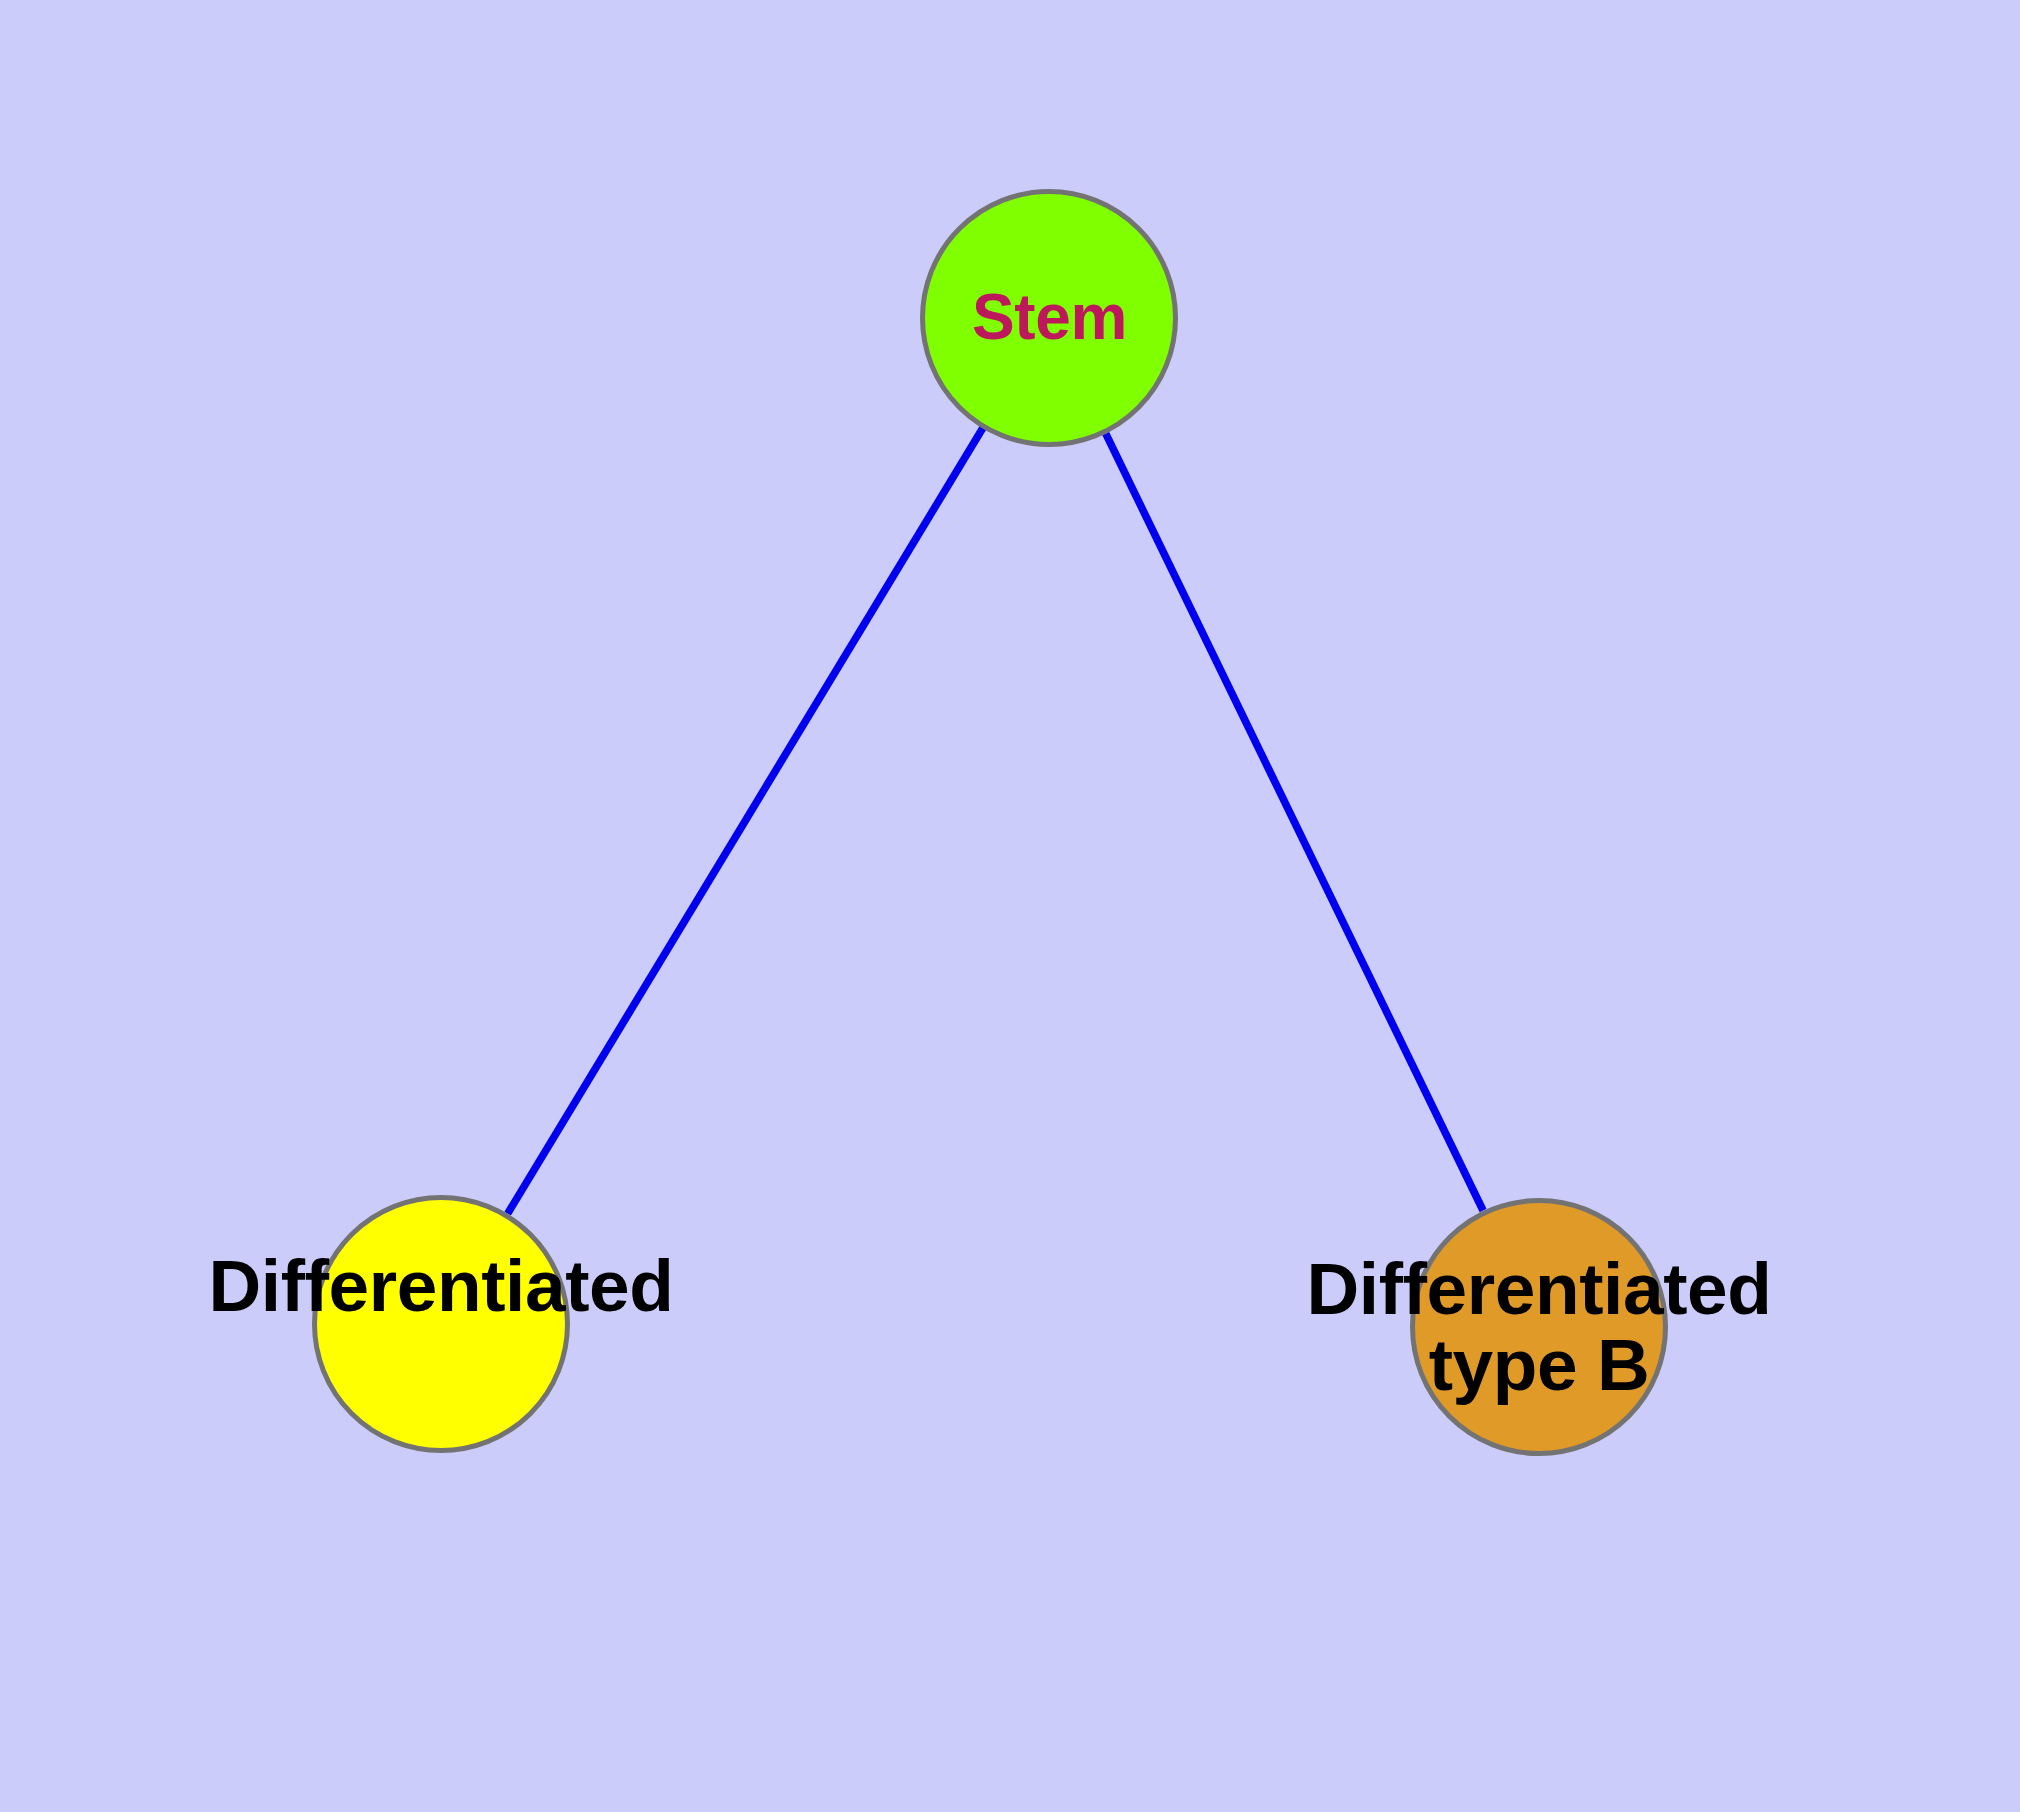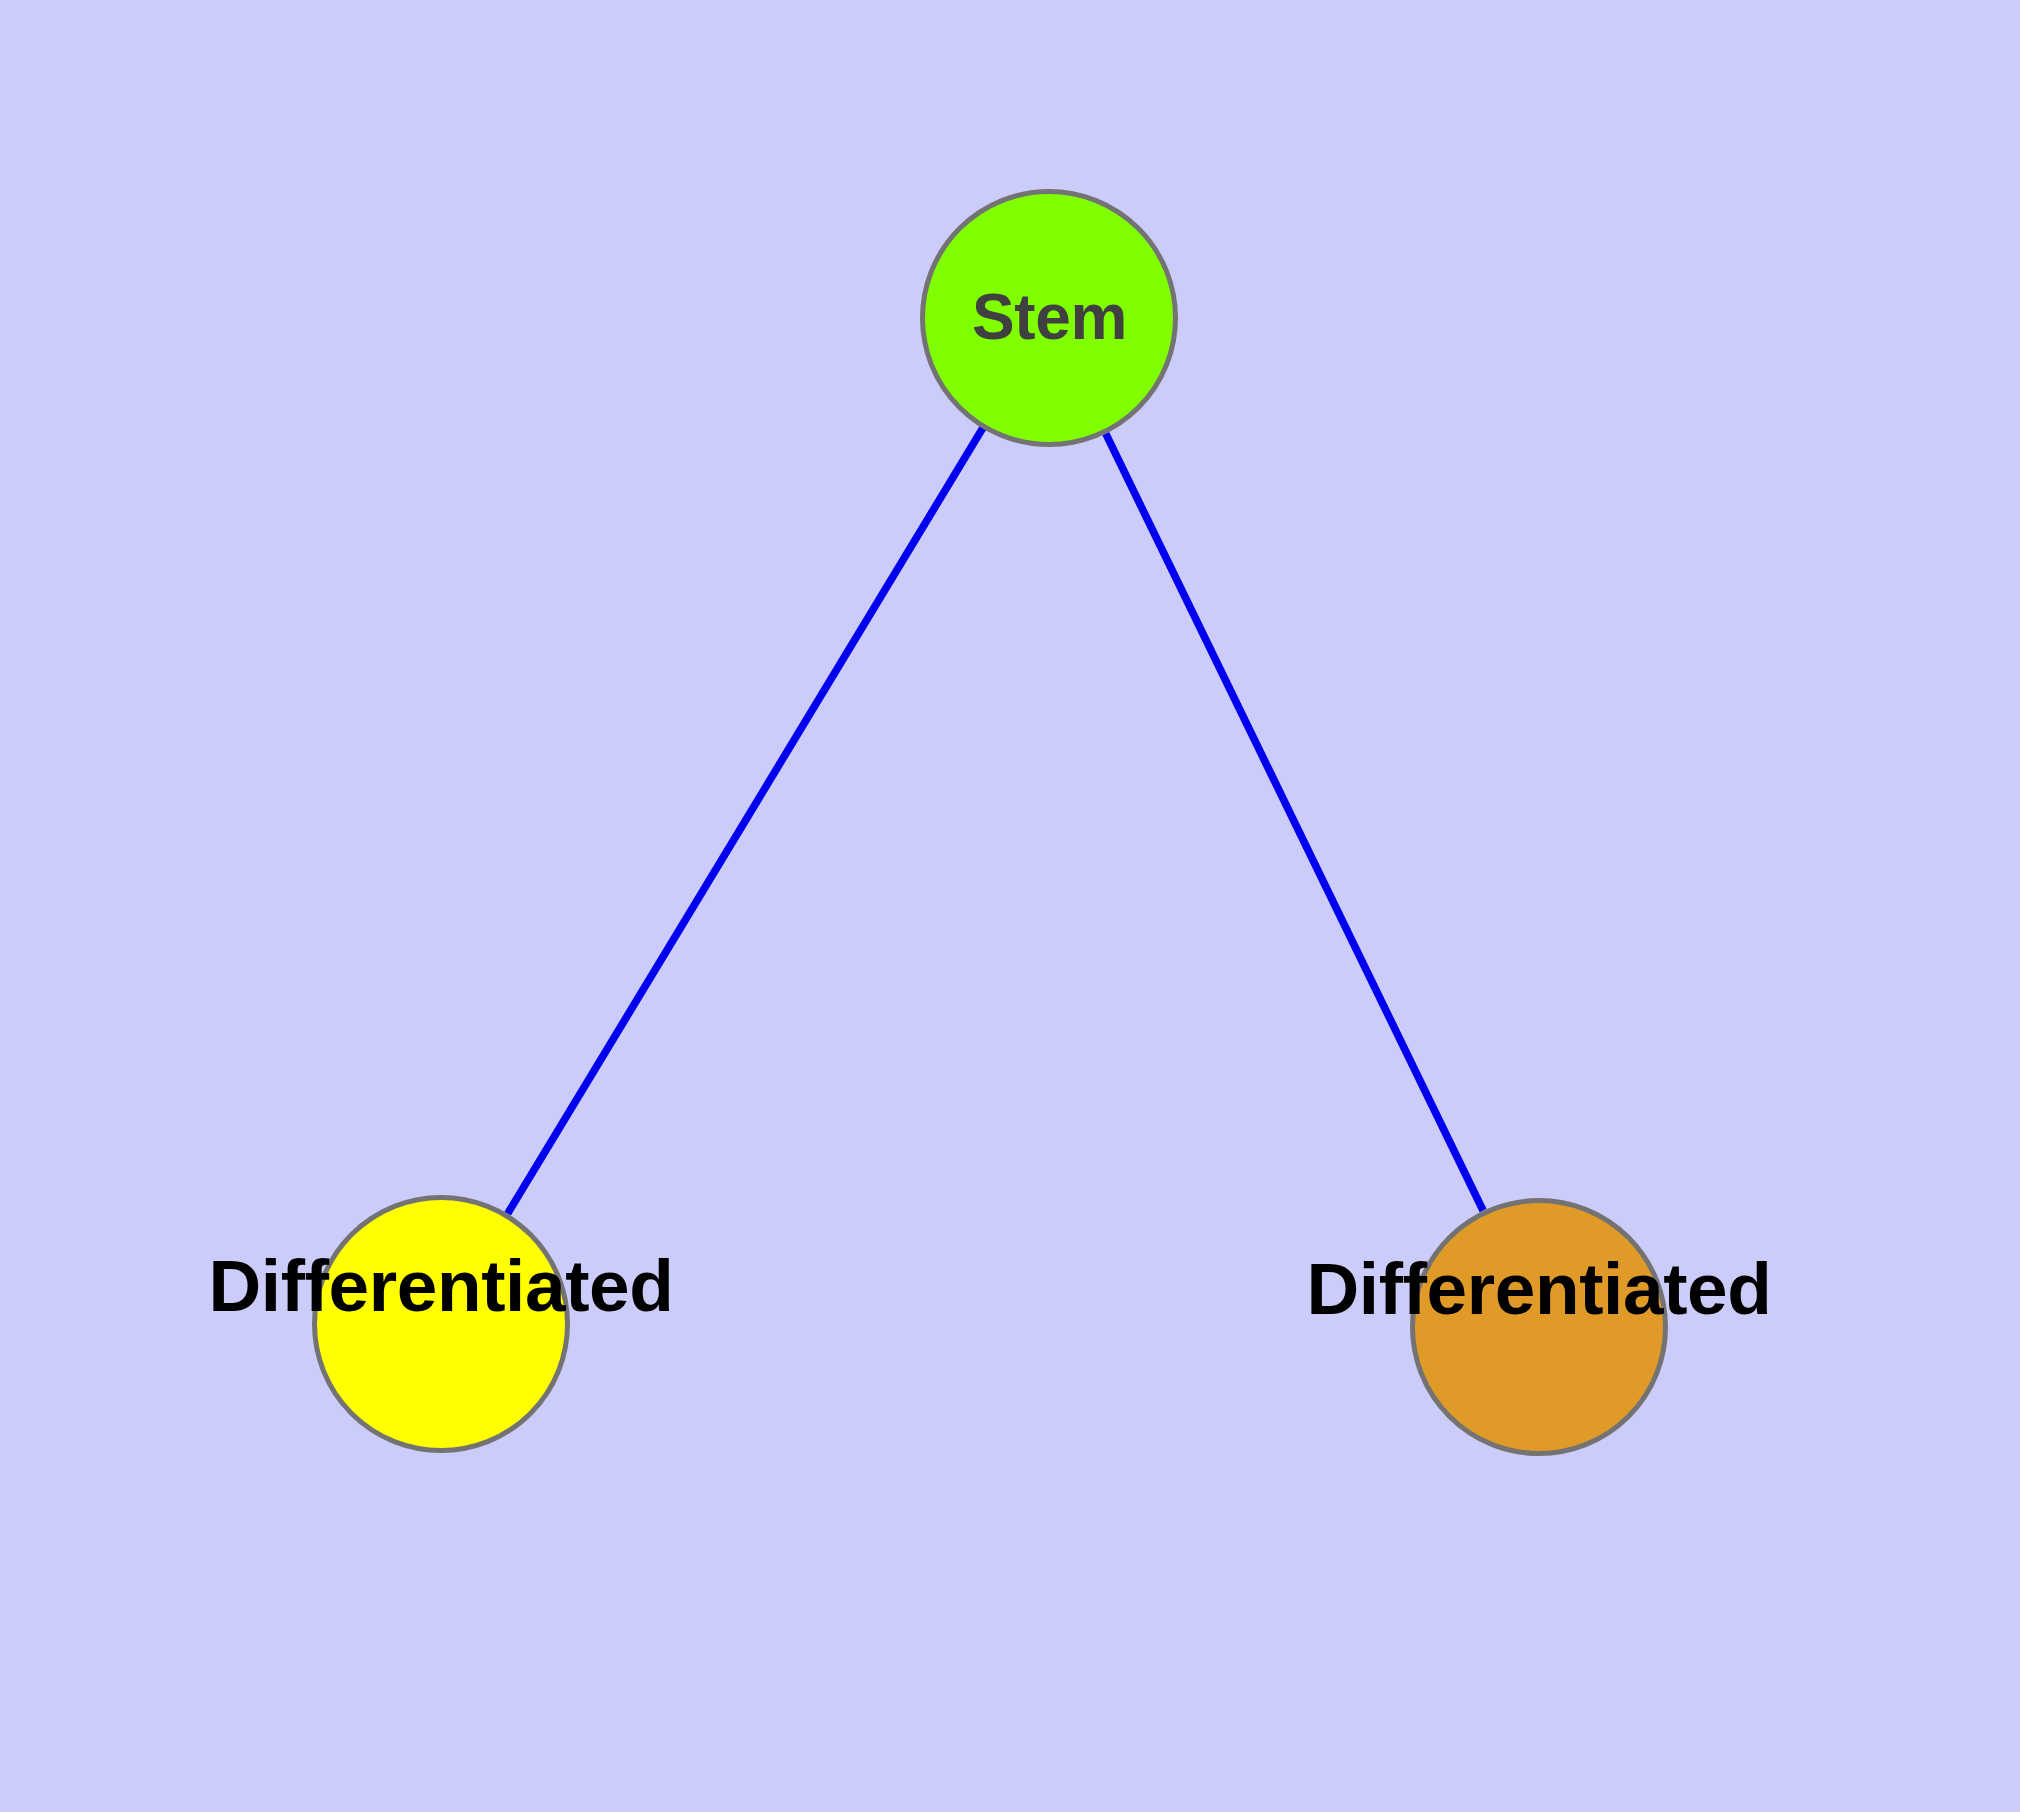--- a/index.html
+++ b/index.html
@@ -94,18 +94,18 @@
     <line id="edge-stem-diff-a" stroke-linecap="butt" x1="1159.3298706382589" y1="505.0577208250511" x2="598.6701293617411" y2="1431.942279174949" stroke="#0000ee" stroke-width="9"></line>
     <line id="edge-stem-diff-b" stroke-linecap="butt" x1="1304.4094023360108" y1="511.72524010355164" x2="1749.5905976639892" y2="1428.2747598964484" stroke="#0000ee" stroke-width="9"></line>
   </svg>
 
   <div class="node" id="node-diff-a" style="left: 312px; top: 1195px; width: 258px; height: 258px; background: rgb(255, 255, 0); border-color: rgb(115, 115, 115);"></div>
   <div class="node" id="node-diff-b" style="left: 1410px; top: 1198px; width: 258px; height: 258px; background: rgb(224, 154, 40); border-color: rgb(115, 115, 115);"></div>
   <div class="node" id="node-stem" style="left: 920px; top: 189px; width: 258px; height: 258px; background: rgb(128, 255, 0); border-color: rgb(115, 115, 115);"></div>
 
   <div class="node-label" id="label-diff-a" style="color: rgb(0, 0, 0); left: 102px; top: 1248px;"><span>Differentiated</span><br></div>
 
-  <div class="node-label" id="label-diff-b" style="color: rgb(0, 0, 0); left: 1200px; top: 1251px;"><span>Differentiated</span><br></div>
+  <div class="node-label" id="label-diff-b" style="color: rgb(0, 0, 0); left: 1200px; top: 1251px;"><span>Differentiated</span><br><span>type B</span></div>
 
-  <div class="node-label" id="label-stem" style="color: #404040; left: 795px; top: 284px;"><span>Stem</span></div>
+  <div class="node-label" id="label-stem" style="color: #be185d; left: 795px; top: 284px;"><span>Stem</span></div>
 
 </div>
 
 
 </body></html>

